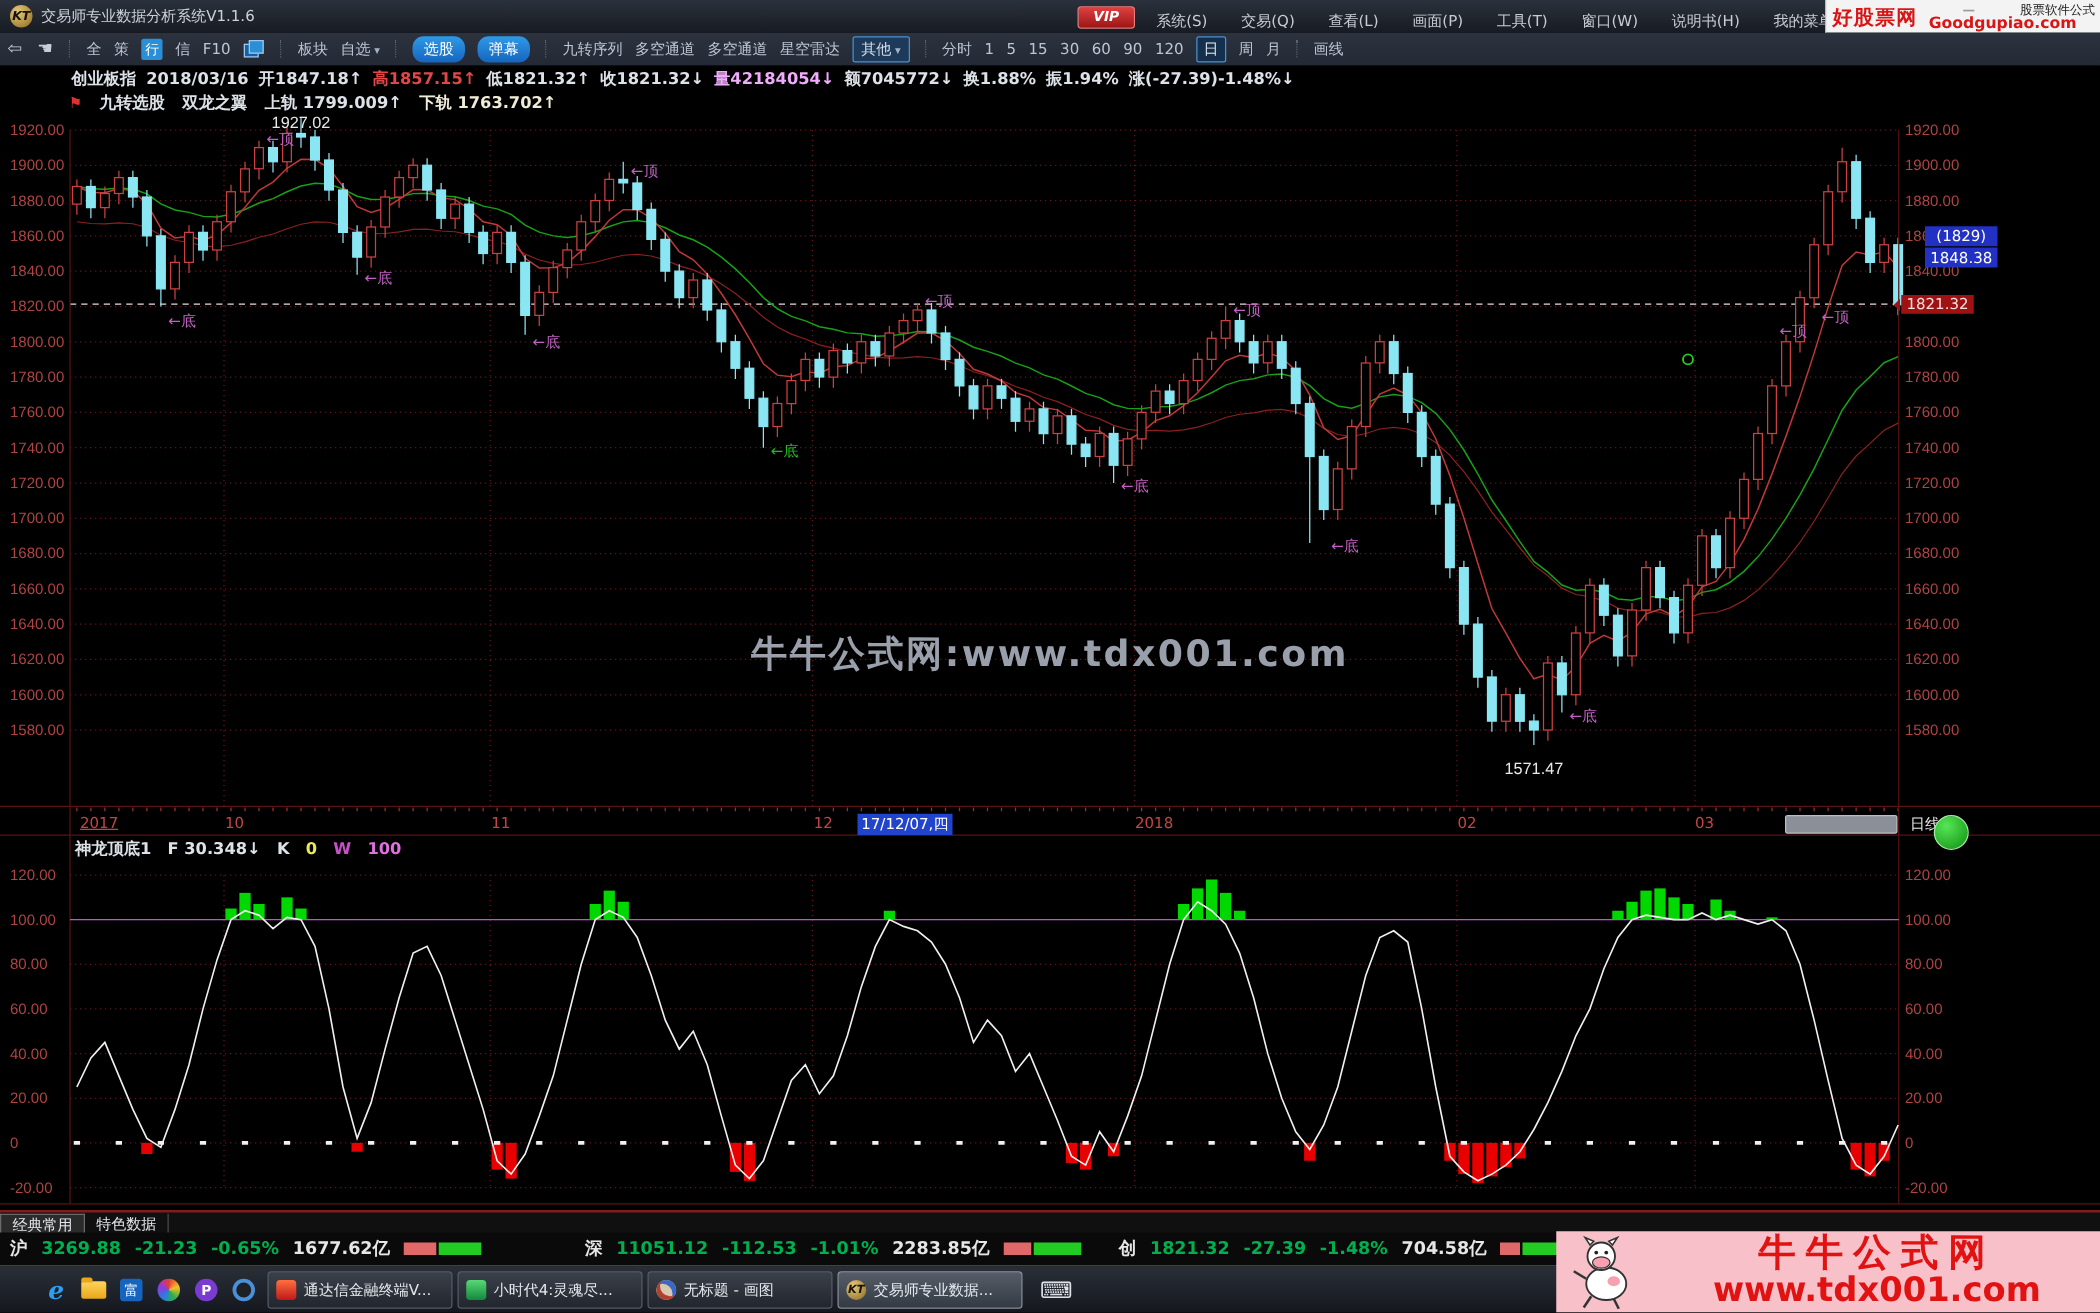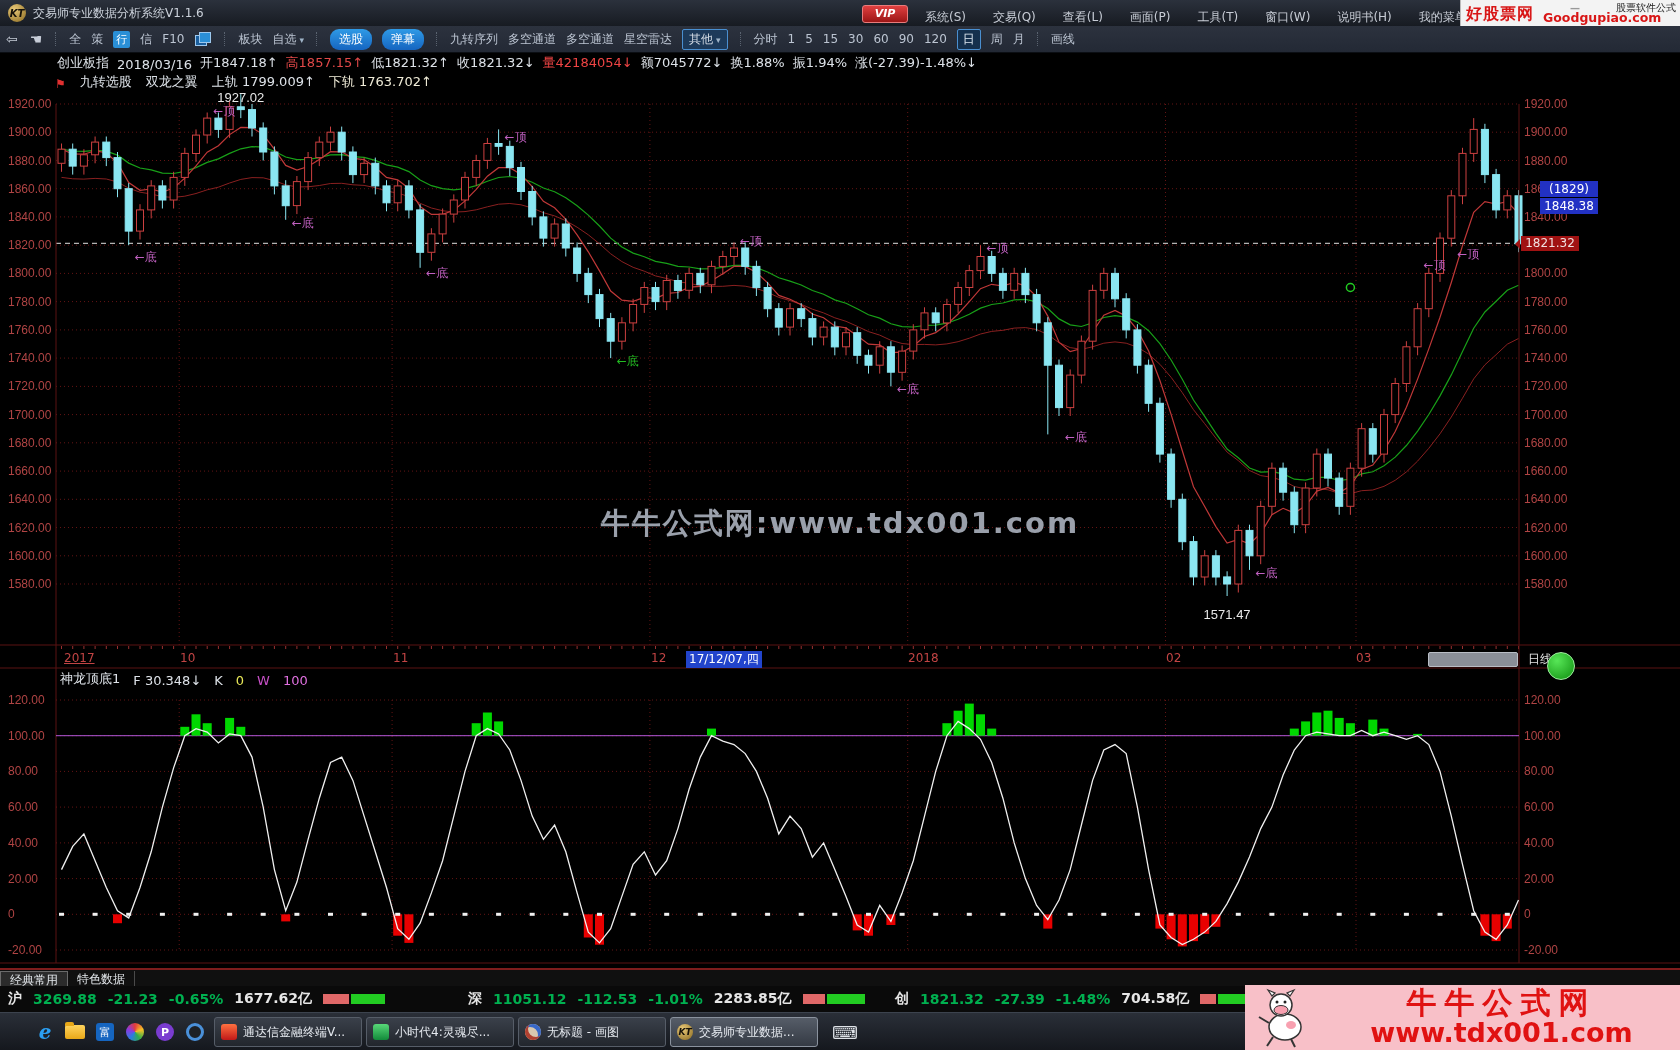--- a/index.html
+++ b/index.html
@@ -35,21 +35,21 @@
   .dropbox{margin:0 5px;border:1px solid #4a8fd0;background:#1d3a5a;border-radius:2px;padding:1px 6px;color:#d6dde6;}
   .selbox{margin:0 5px;border:1px solid #4a8fd0;background:#15304d;border-radius:2px;padding:1px 5px;color:#dbe4ee;}
   .caret{font-size:9px;color:#9fb4c8;margin-left:3px;}
   .layersicon{width:16px;height:14px;position:relative;margin:0 6px;}
   .layersicon i{position:absolute;width:10px;height:9px;background:#2a8fd6;border:1px solid #9cc8ee;}
   .layersicon i:first-child{left:0;top:3px;background:#1b5f9e;}
   .layersicon i:last-child{left:4px;top:0;}
   
   .chart-area{position:absolute;top:52px;left:0;width:1680px;height:916px;background:#000;}
   .chart-area svg{position:absolute;left:0;top:0;}
-  .hrow{position:absolute;display:flex;align-items:flex-end;white-space:nowrap;font-weight:400;}
+  .hrow{position:absolute;display:flex;align-items:center;white-space:nowrap;font-weight:700;}
   #hline1{left:57px;top:2px;gap:8px;font-size:13px;}
   #hline2{left:55px;top:21px;gap:14px;font-size:13px;}
   #subheader{left:60px;top:618px;gap:13px;font-size:13px;}
   .flag{color:#e03030;font-size:12px;}
   .watermark{position:absolute;left:50%;top:452px;transform:translateX(-50%);color:#9aa0ab;
     font-size:29px;font-weight:600;letter-spacing:2px;}
   .badge-blue{position:absolute;left:1521px;width:58px;height:16px;background:#2231c4;color:#fff;
     font-size:12px;text-align:center;line-height:16px;margin-left:19px;}
   .tag-red{position:absolute;left:1521px;top:184px;width:58px;height:15px;background:#a01212;color:#f0e0e0;
     font-size:12px;text-align:center;line-height:15px;}
@@ -774,21 +774,21 @@
       <rect x="1471.2" y="860.8" width="5" height="3" fill="#f0f0f0"></rect>
       <rect x="1504.8" y="860.8" width="5" height="3" fill="#f0f0f0"></rect>
     </svg>
   <div class="hrow" id="hline1">
       <span style="color: rgb(221, 226, 232);">创业板指</span>
       <span style="color: rgb(221, 226, 232);">2018/03/16</span>
       <span style="color: rgb(221, 226, 232);">开1847.18↑</span>
       <span style="color: rgb(224, 72, 72);">高1857.15↑</span>
       <span style="color: rgb(221, 226, 232);">低1821.32↑</span>
       <span style="color: rgb(221, 226, 232);">收1821.32↓</span>
-      <span style="color: #ef4444;">量42184054↓</span>
+      <span style="color: #f0abfc;">量42184054↓</span>
       <span style="color: rgb(221, 226, 232);">额7045772↓</span>
       <span style="color: rgb(221, 226, 232);">换1.88%</span>
       <span style="color: rgb(221, 226, 232);">振1.94%</span>
       <span style="color: rgb(221, 226, 232);">涨(-27.39)-1.48%↓</span>
     </div>
   <div class="hrow" id="hline2">
     <span class="flag">⚑</span>
   <span style="color: rgb(221, 226, 232);">九转选股</span>
       <span style="color: rgb(221, 226, 232);">双龙之翼</span>
       <span style="color: rgb(221, 226, 232);">上轨 1799.009↑</span>

